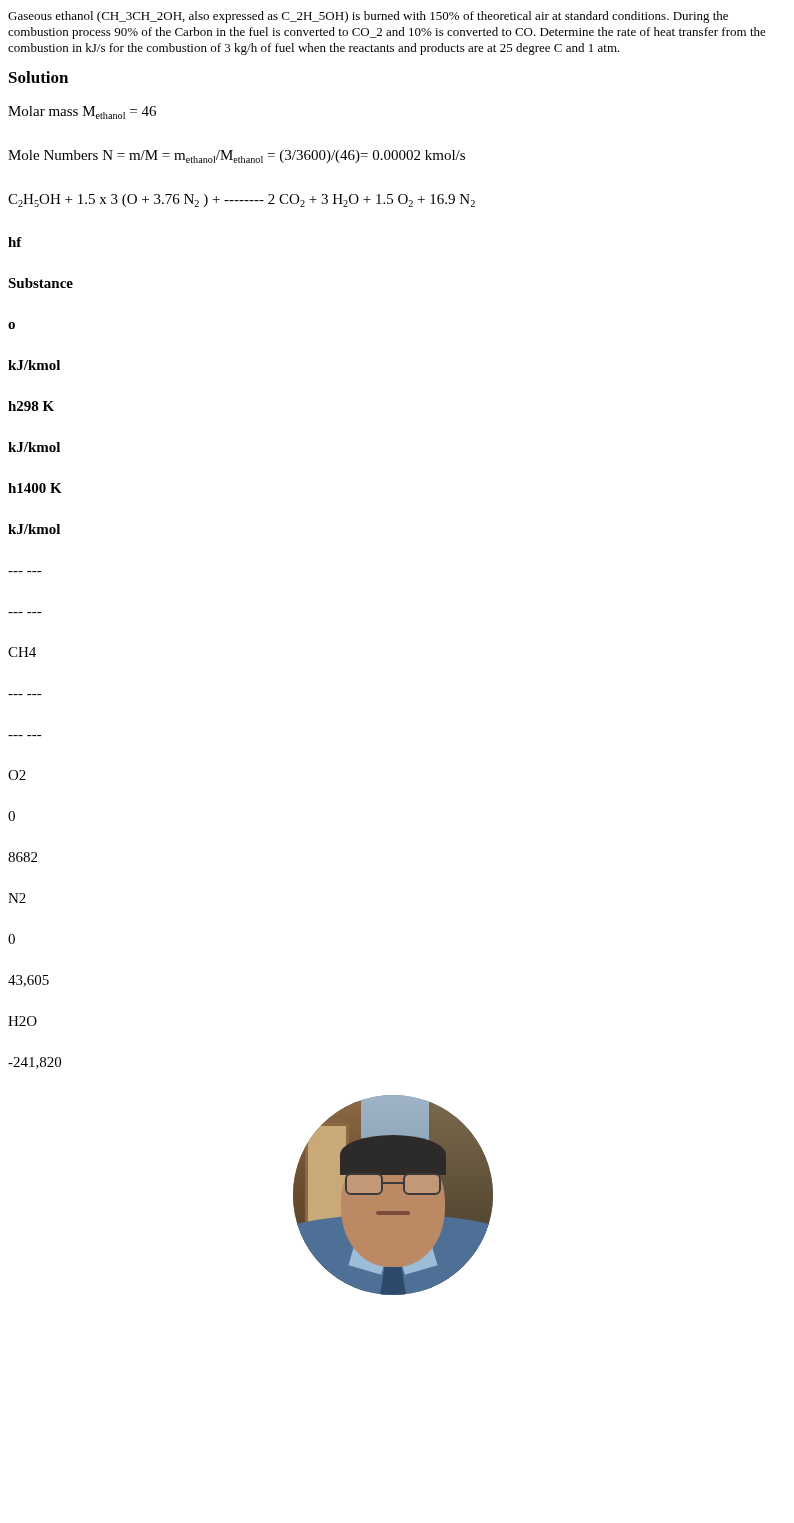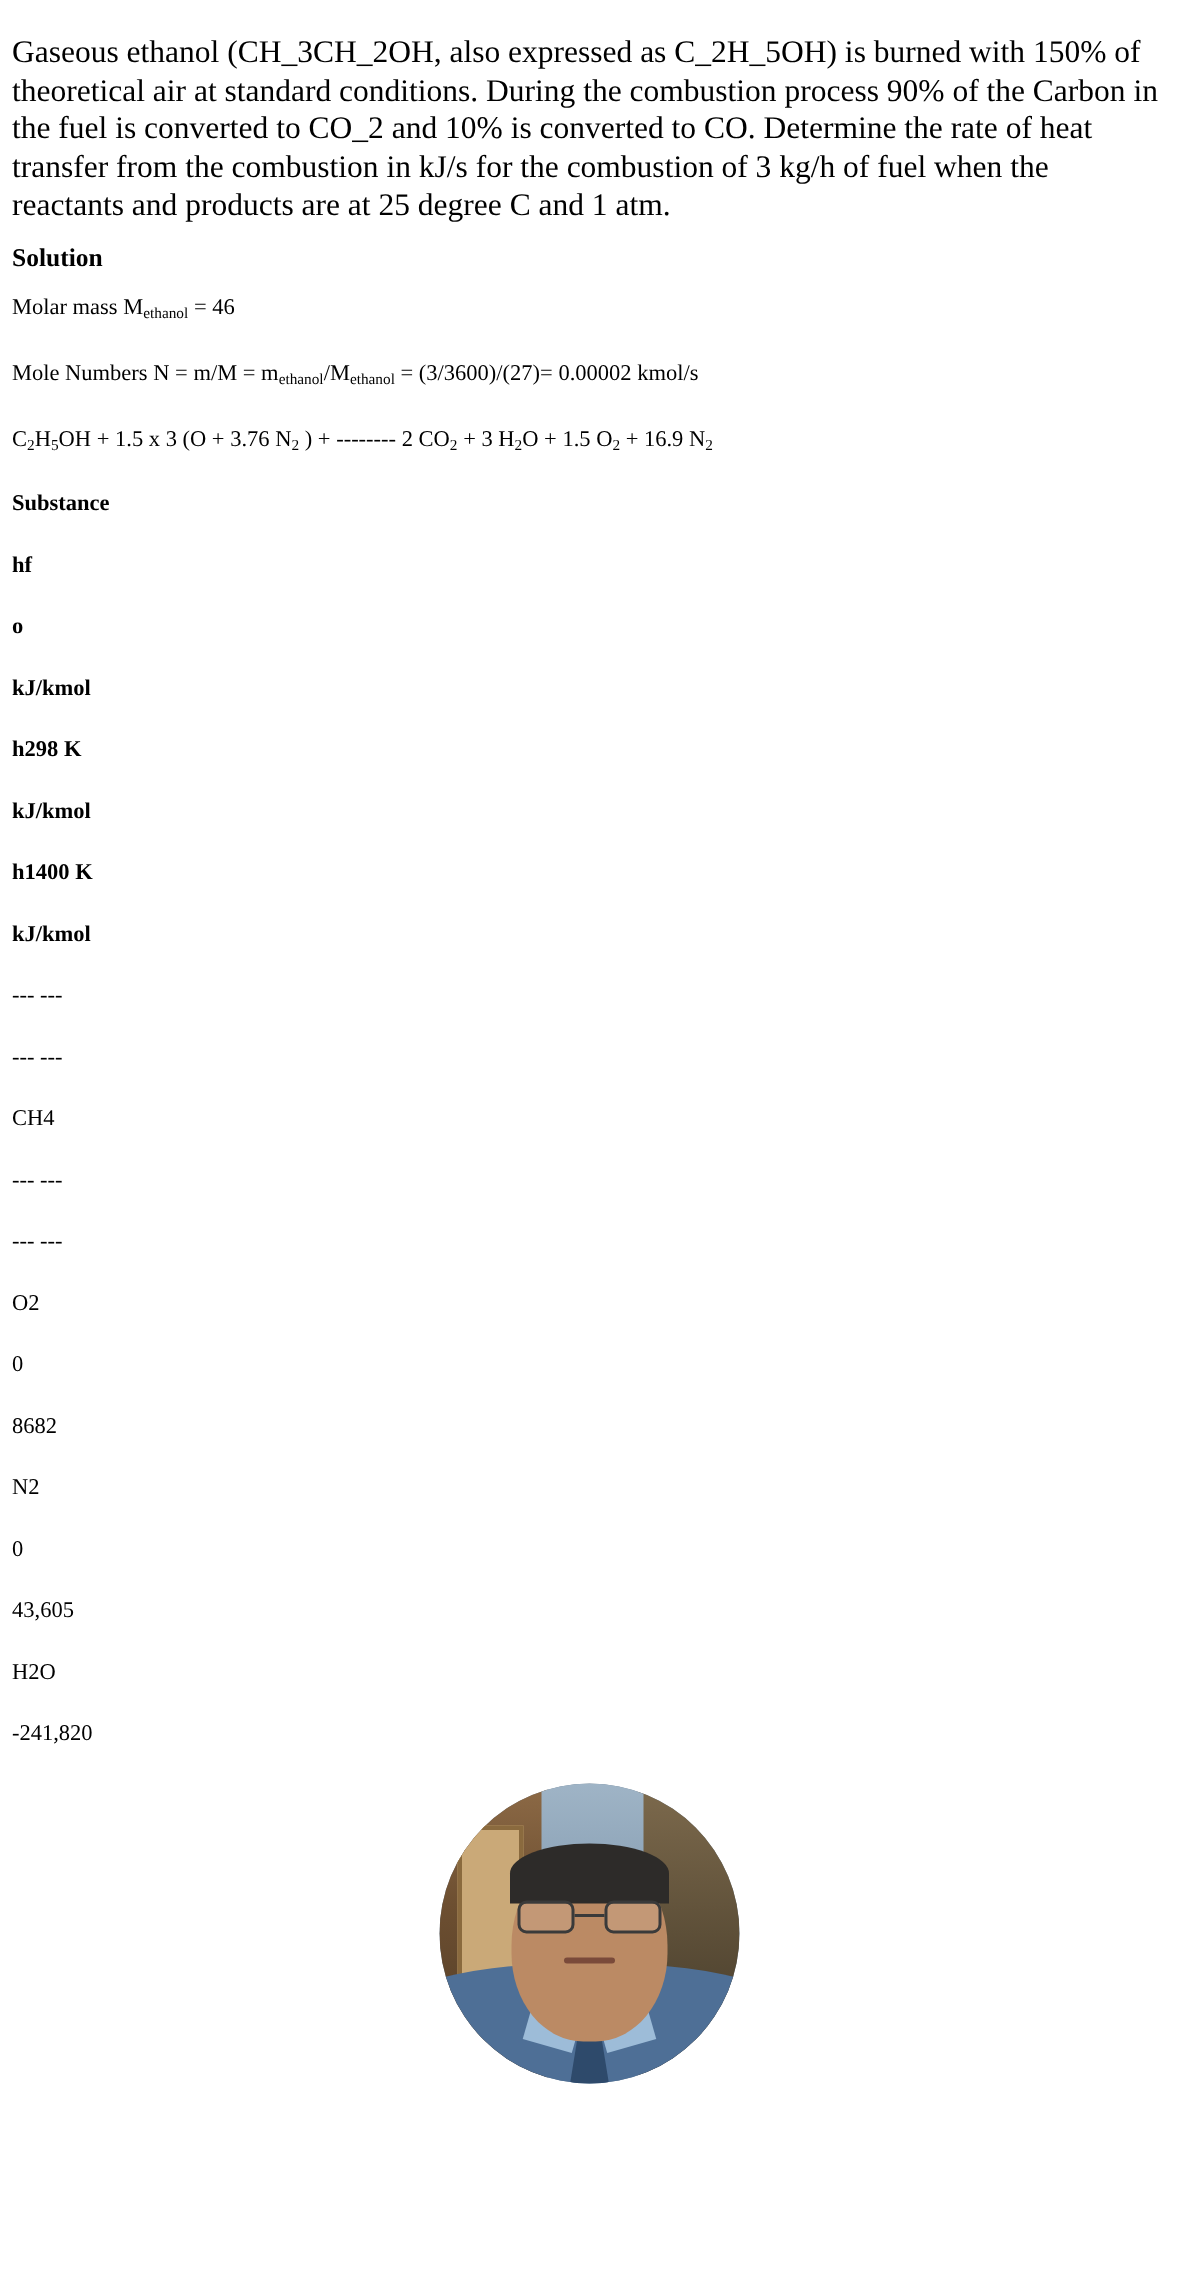--- a/index.html
+++ b/index.html
@@ -12,22 +12,22 @@
     min-height: 1523px;
     font-family: "Liberation Serif", serif;
     color: #000000;
   }
   .page {
     width: 794px;
     box-sizing: border-box;
     padding: 8px 16px 0 8px;
   }
   .problem {
-    margin: 14px 0 12px 0;
-    font-size: 21px;
+    margin: 0 0 12px 0;
+    font-size: 13px;
     line-height: 1.22;
   }
   h2.solution {
     font-family: Liberation Serif, serif;
     font-size: 17px;
     font-weight: bold;
     margin: 10px 0 14px 0;
   }
   .line {
     font-size: 15px;
@@ -185,29 +185,29 @@
 
   <p class="problem">Gaseous ethanol (CH_3CH_2OH, also expressed as C_2H_5OH) is burned with 150% of theoretical air at standard conditions. During the combustion process 90% of the Carbon in the fuel is converted to CO_2 and 10% is converted to CO. Determine the rate of heat transfer from the combustion in kJ/s for the combustion of 3 kg/h of fuel when the reactants and products are at 25 degree C and 1 atm.</p>
 
   <h2 class="solution">Solution</h2>
 
   <div class="line">
     <span>Molar mass M</span><sub>ethanol</sub><span> = 46</span>
   </div>
 
   <div class="line">
-    <span>Mole Numbers N = m/M = m</span><sub>ethanol</sub><span>/M</span><sub>ethanol</sub><span> = (3/3600)/(27)= 0.00002 kmol/s</span>
+    <span>Mole Numbers N = m/M = m</span><sub>ethanol</sub><span>/M</span><sub>ethanol</sub><span> = (3/3600)/(46)= 0.00002 kmol/s</span>
   </div>
 
   <div class="line">
     <span>C</span><sub>2</sub><span>H</span><sub>5</sub><span>OH + 1.5 x 3 (O + 3.76 N</span><sub>2</sub><span> ) + -------- 2 CO</span><sub>2</sub><span> + 3 H</span><sub>2</sub><span>O + 1.5 O</span><sub>2</sub><span> + 16.9 N</span><sub>2</sub>
   </div>
 
+  <div class="tbl-label">hf</div>
   <div class="tbl-label">Substance</div>
-  <div class="tbl-label">hf</div>
   <div class="tbl-label">o</div>
   <div class="tbl-label">kJ/kmol</div>
   <div class="tbl-label">h298 K</div>
   <div class="tbl-label">kJ/kmol</div>
   <div class="tbl-label">h1400 K</div>
   <div class="tbl-label">kJ/kmol</div>
 
   <div class="tbl-value">--- ---</div>
   <div class="tbl-value">--- ---</div>
   <div class="tbl-value">CH4</div>

